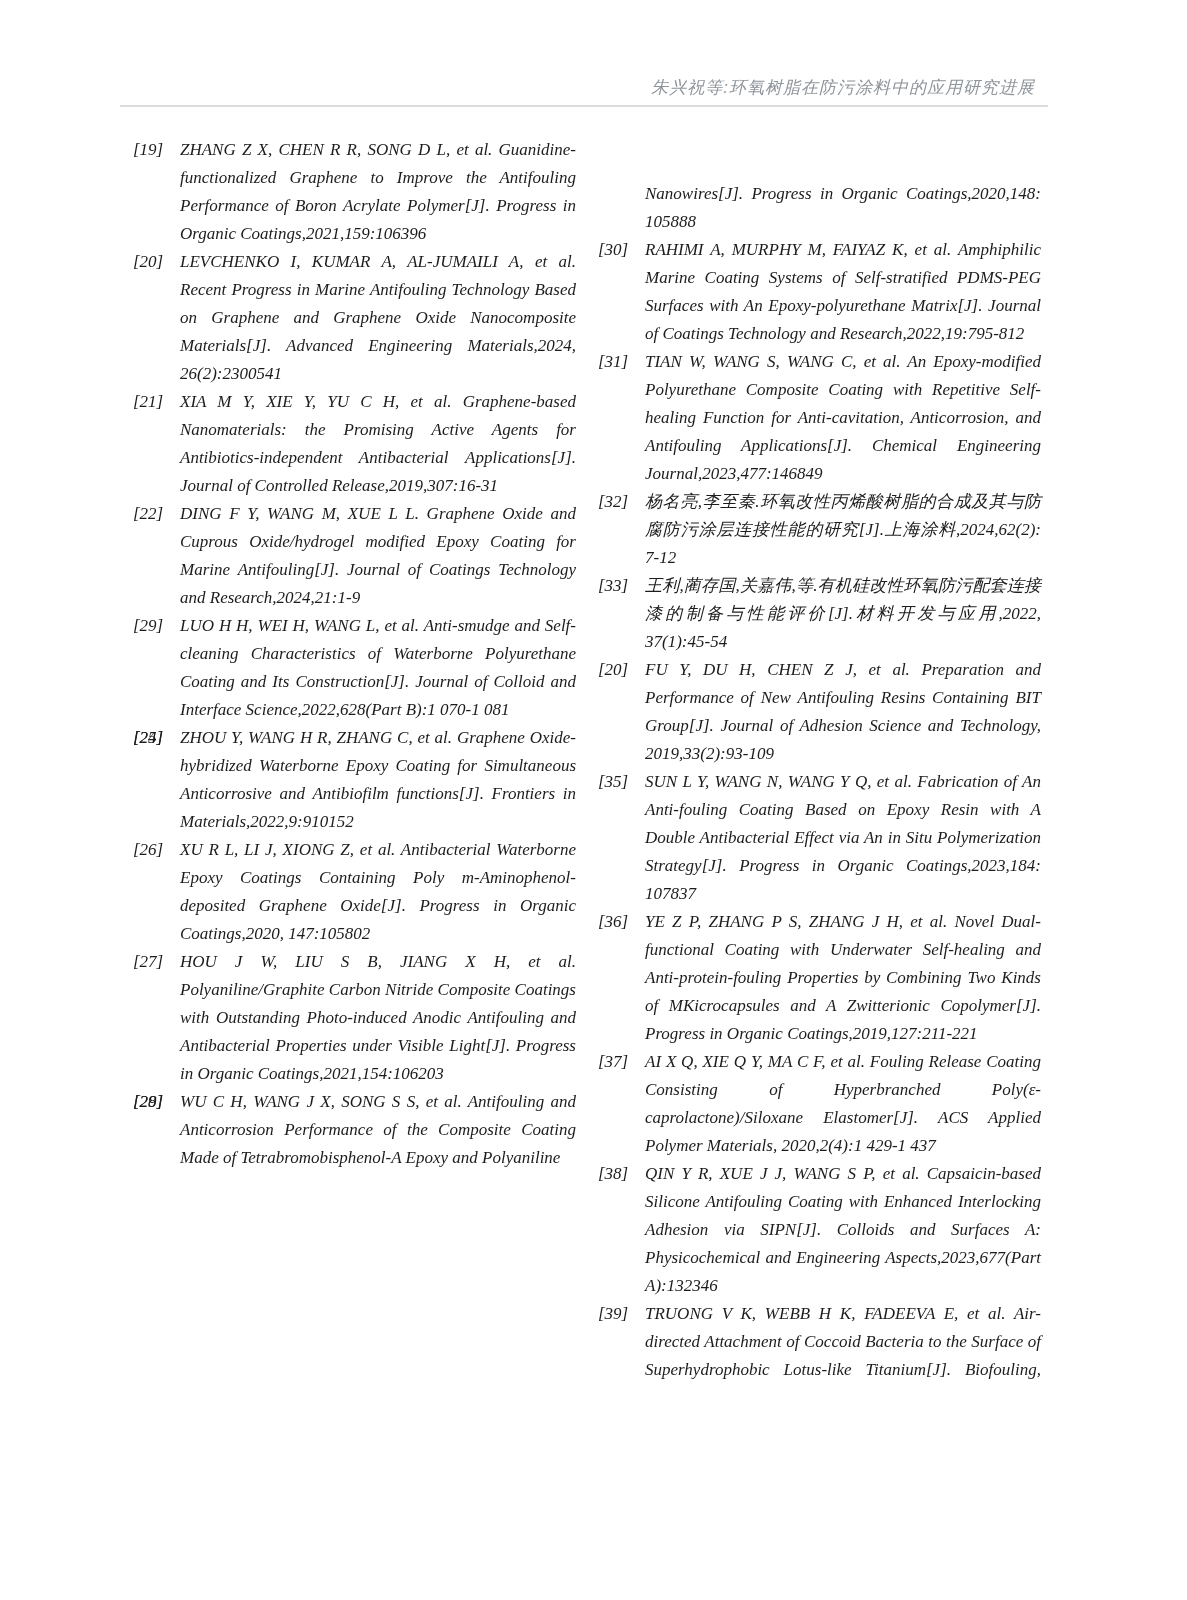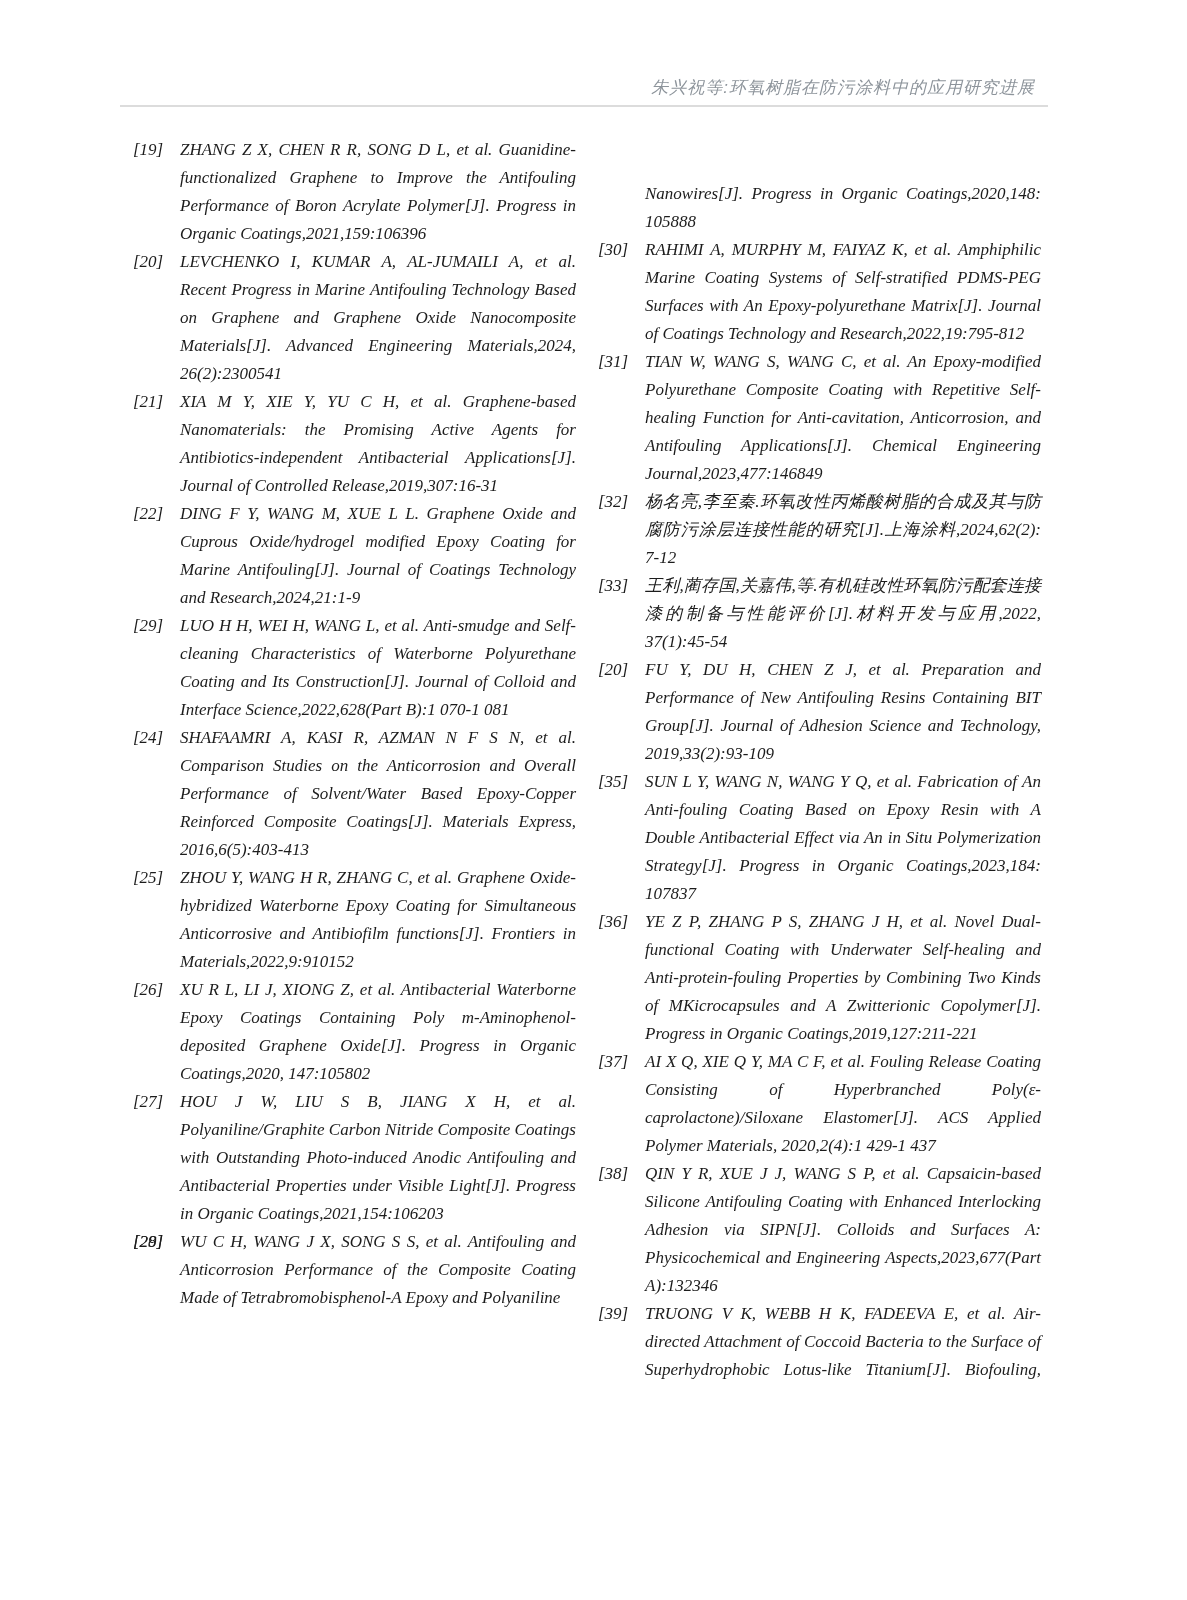--- a/index.html
+++ b/index.html
@@ -100,21 +100,21 @@
   <div class="running-head">朱兴祝等:环氧树脂在防污涂料中的应用研究进展</div>
 
   <div class="head-rule"></div>
 
   <div class="col col-left">
       <div class="ref"><span class="ref-num">[19]</span><span>ZHANG Z X, CHEN R R, SONG D L, et al. Guanidine-functionalized Graphene to Improve the Antifouling Performance of Boron Acrylate Polymer[J]. Progress in Organic Coatings,2021,159:106396</span></div>
       <div class="ref"><span class="ref-num">[20]</span><span>LEVCHENKO I, KUMAR A, AL-JUMAILI A, et al. Recent Progress in Marine Antifouling Technology Based on Graphene and Graphene Oxide Nanocomposite Materials[J]. Advanced Engineering Materials,2024, 26(2):2300541</span></div>
       <div class="ref"><span class="ref-num">[21]</span><span>XIA M Y, XIE Y, YU C H, et al. Graphene-based Nanomaterials: the Promising Active Agents for Antibiotics-independent Antibacterial Applications[J]. Journal of Controlled Release,2019,307:16-31</span></div>
       <div class="ref"><span class="ref-num">[22]</span><span>DING F Y, WANG M, XUE L L. Graphene Oxide and Cuprous Oxide/hydrogel modified Epoxy Coating for Marine Antifouling[J]. Journal of Coatings Technology and Research,2024,21:1-9</span></div>
       <div class="ref"><span class="ref-num">[29]</span><span>LUO H H, WEI H, WANG L, et al. Anti-smudge and Self-cleaning Characteristics of Waterborne Polyurethane Coating and Its Construction[J]. Journal of Colloid and Interface Science,2022,628(Part B):1 070-1 081</span></div>
-      <div class="ref"><span class="ref-num">[24]</span><span>SHAFAAMRI A, KASI R, AZMAN N F S N, et al. Comparison Studies on the Anticorrosion and Overall Performance of Solvent/Water Based Epoxy-Copper Reinforced Composite Coatings[J]. Materials Express, 2016,6(5):403-413</span></div>
+      <div class="ref"><span class="ref-num">[24]</span></div>
       <div class="ref"><span class="ref-num">[25]</span><span>ZHOU Y, WANG H R, ZHANG C, et al. Graphene Oxide-hybridized Waterborne Epoxy Coating for Simultaneous Anticorrosive and Antibiofilm functions[J]. Frontiers in Materials,2022,9:910152</span></div>
       <div class="ref"><span class="ref-num">[26]</span><span>XU R L, LI J, XIONG Z, et al. Antibacterial Waterborne Epoxy Coatings Containing Poly m-Aminophenol-deposited Graphene Oxide[J]. Progress in Organic Coatings,2020, 147:105802</span></div>
       <div class="ref"><span class="ref-num">[27]</span><span>HOU J W, LIU S B, JIANG X H, et al. Polyaniline/Graphite Carbon Nitride Composite Coatings with Outstanding Photo-induced Anodic Antifouling and Antibacterial Properties under Visible Light[J]. Progress in Organic Coatings,2021,154:106203</span></div>
       <div class="ref"><span class="ref-num">[28]</span></div>
       <div class="ref"><span class="ref-num">[29]</span><span>WU C H, WANG J X, SONG S S, et al. Antifouling and Anticorrosion Performance of the Composite Coating Made of Tetrabromobisphenol-A Epoxy and Polyaniline</span></div>
     </div>
 
   <div class="col col-right">
       <div class="ref"><span>Nanowires[J]. Progress in Organic Coatings,2020,148: 105888</span></div>
       <div class="ref"><span class="ref-num">[30]</span><span>RAHIMI A, MURPHY M, FAIYAZ K, et al. Amphiphilic Marine Coating Systems of Self-stratified PDMS-PEG Surfaces with An Epoxy-polyurethane Matrix[J]. Journal of Coatings Technology and Research,2022,19:795-812</span></div>

